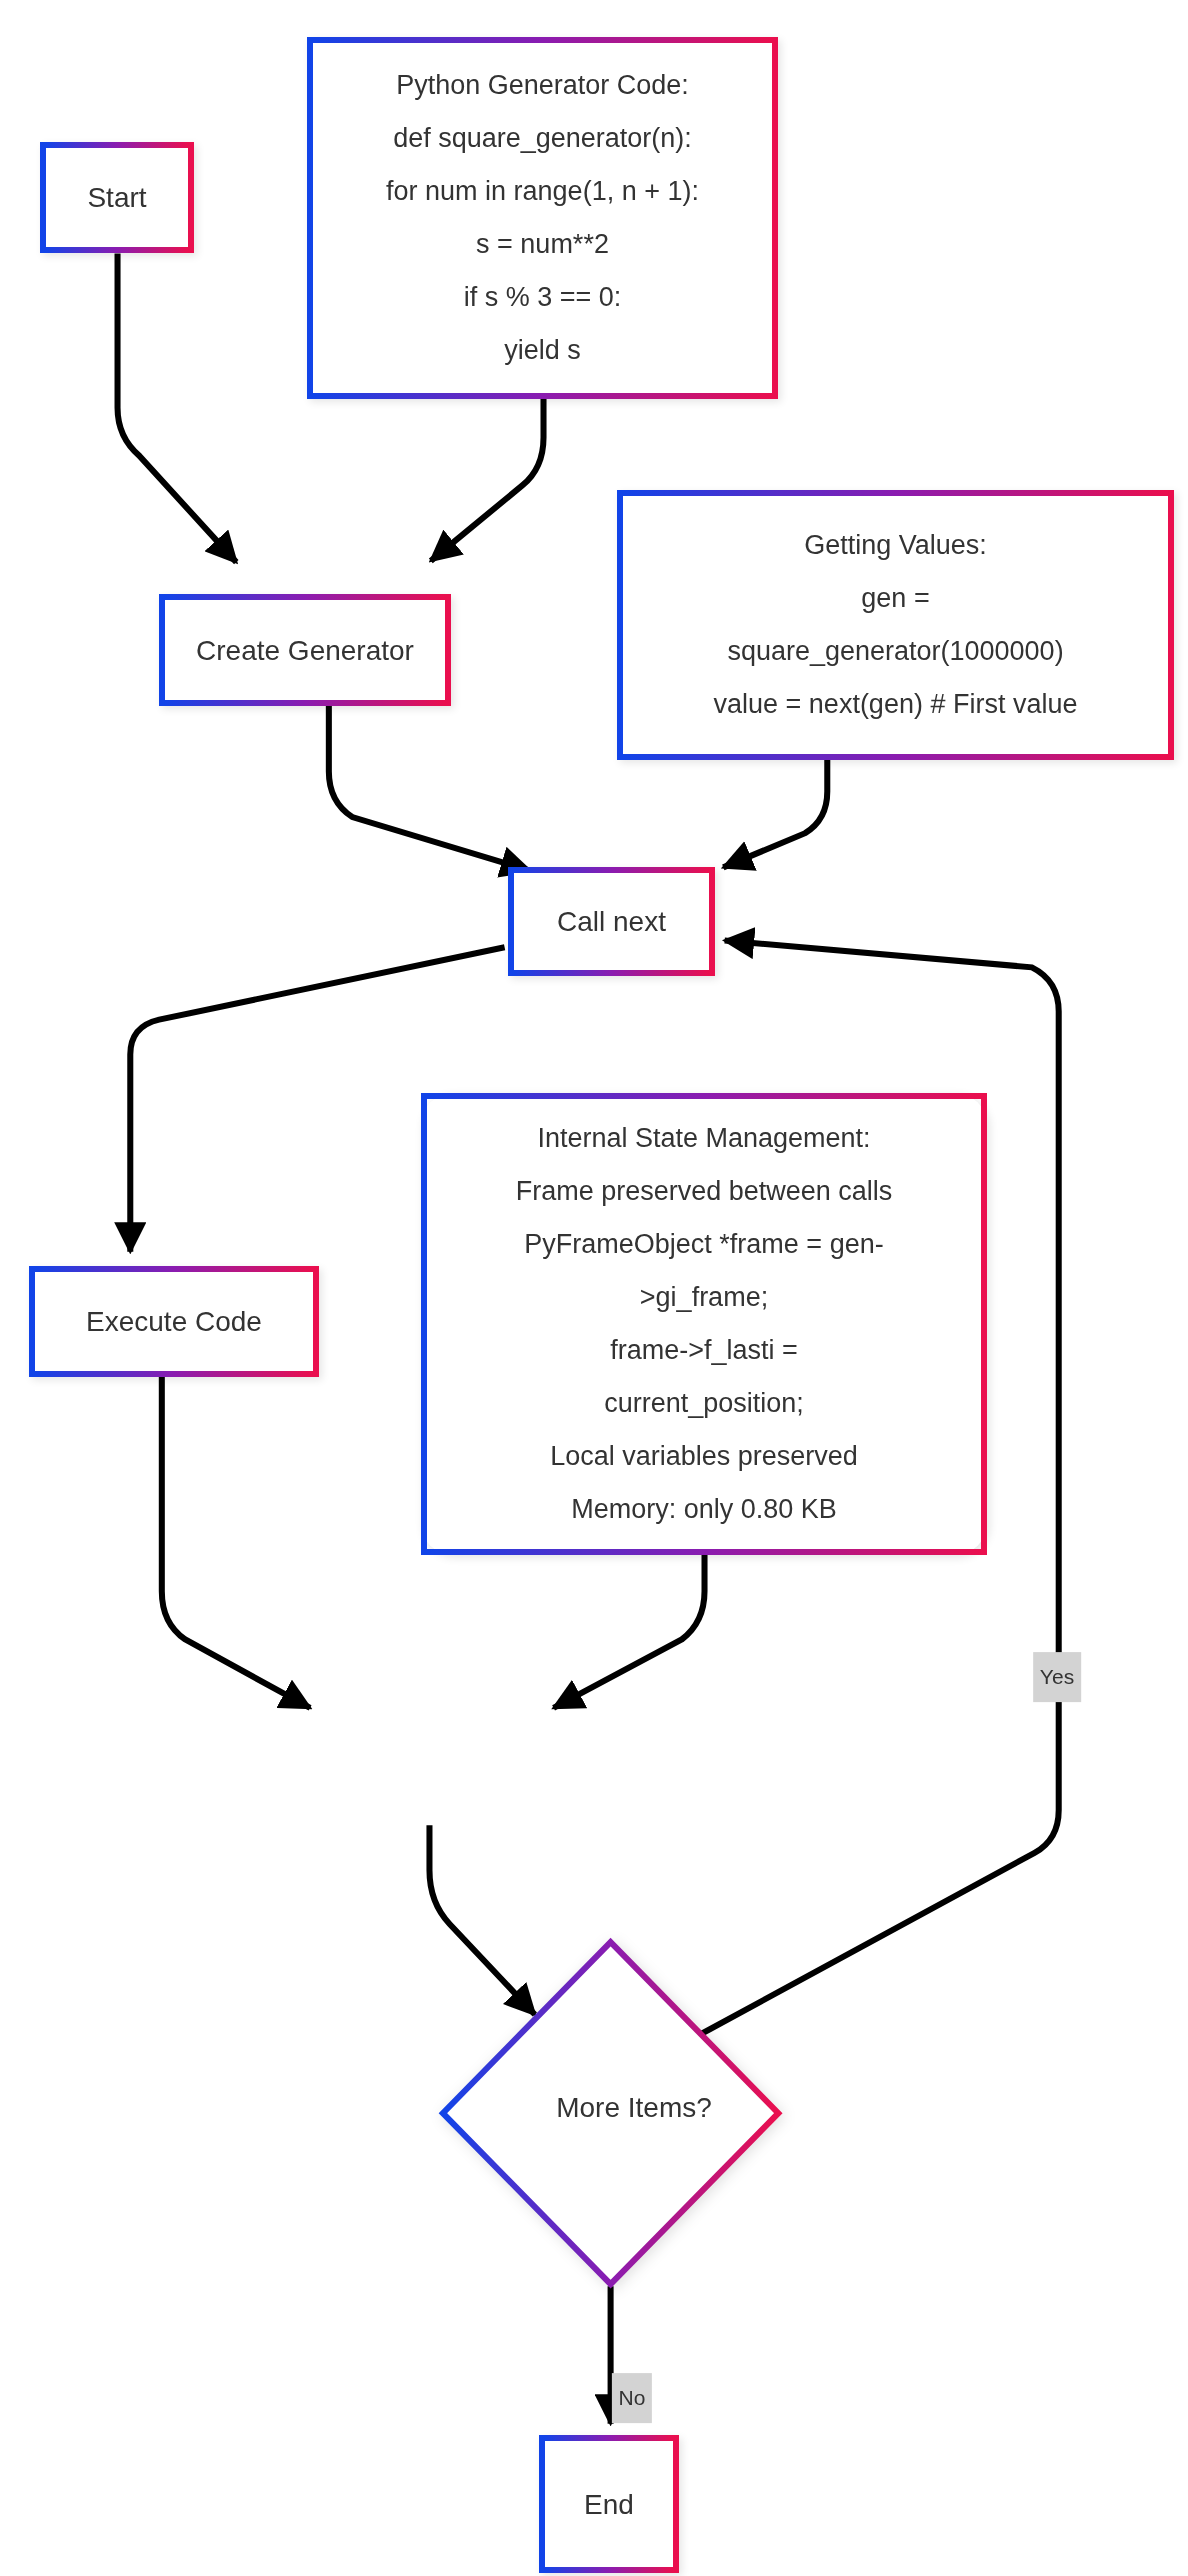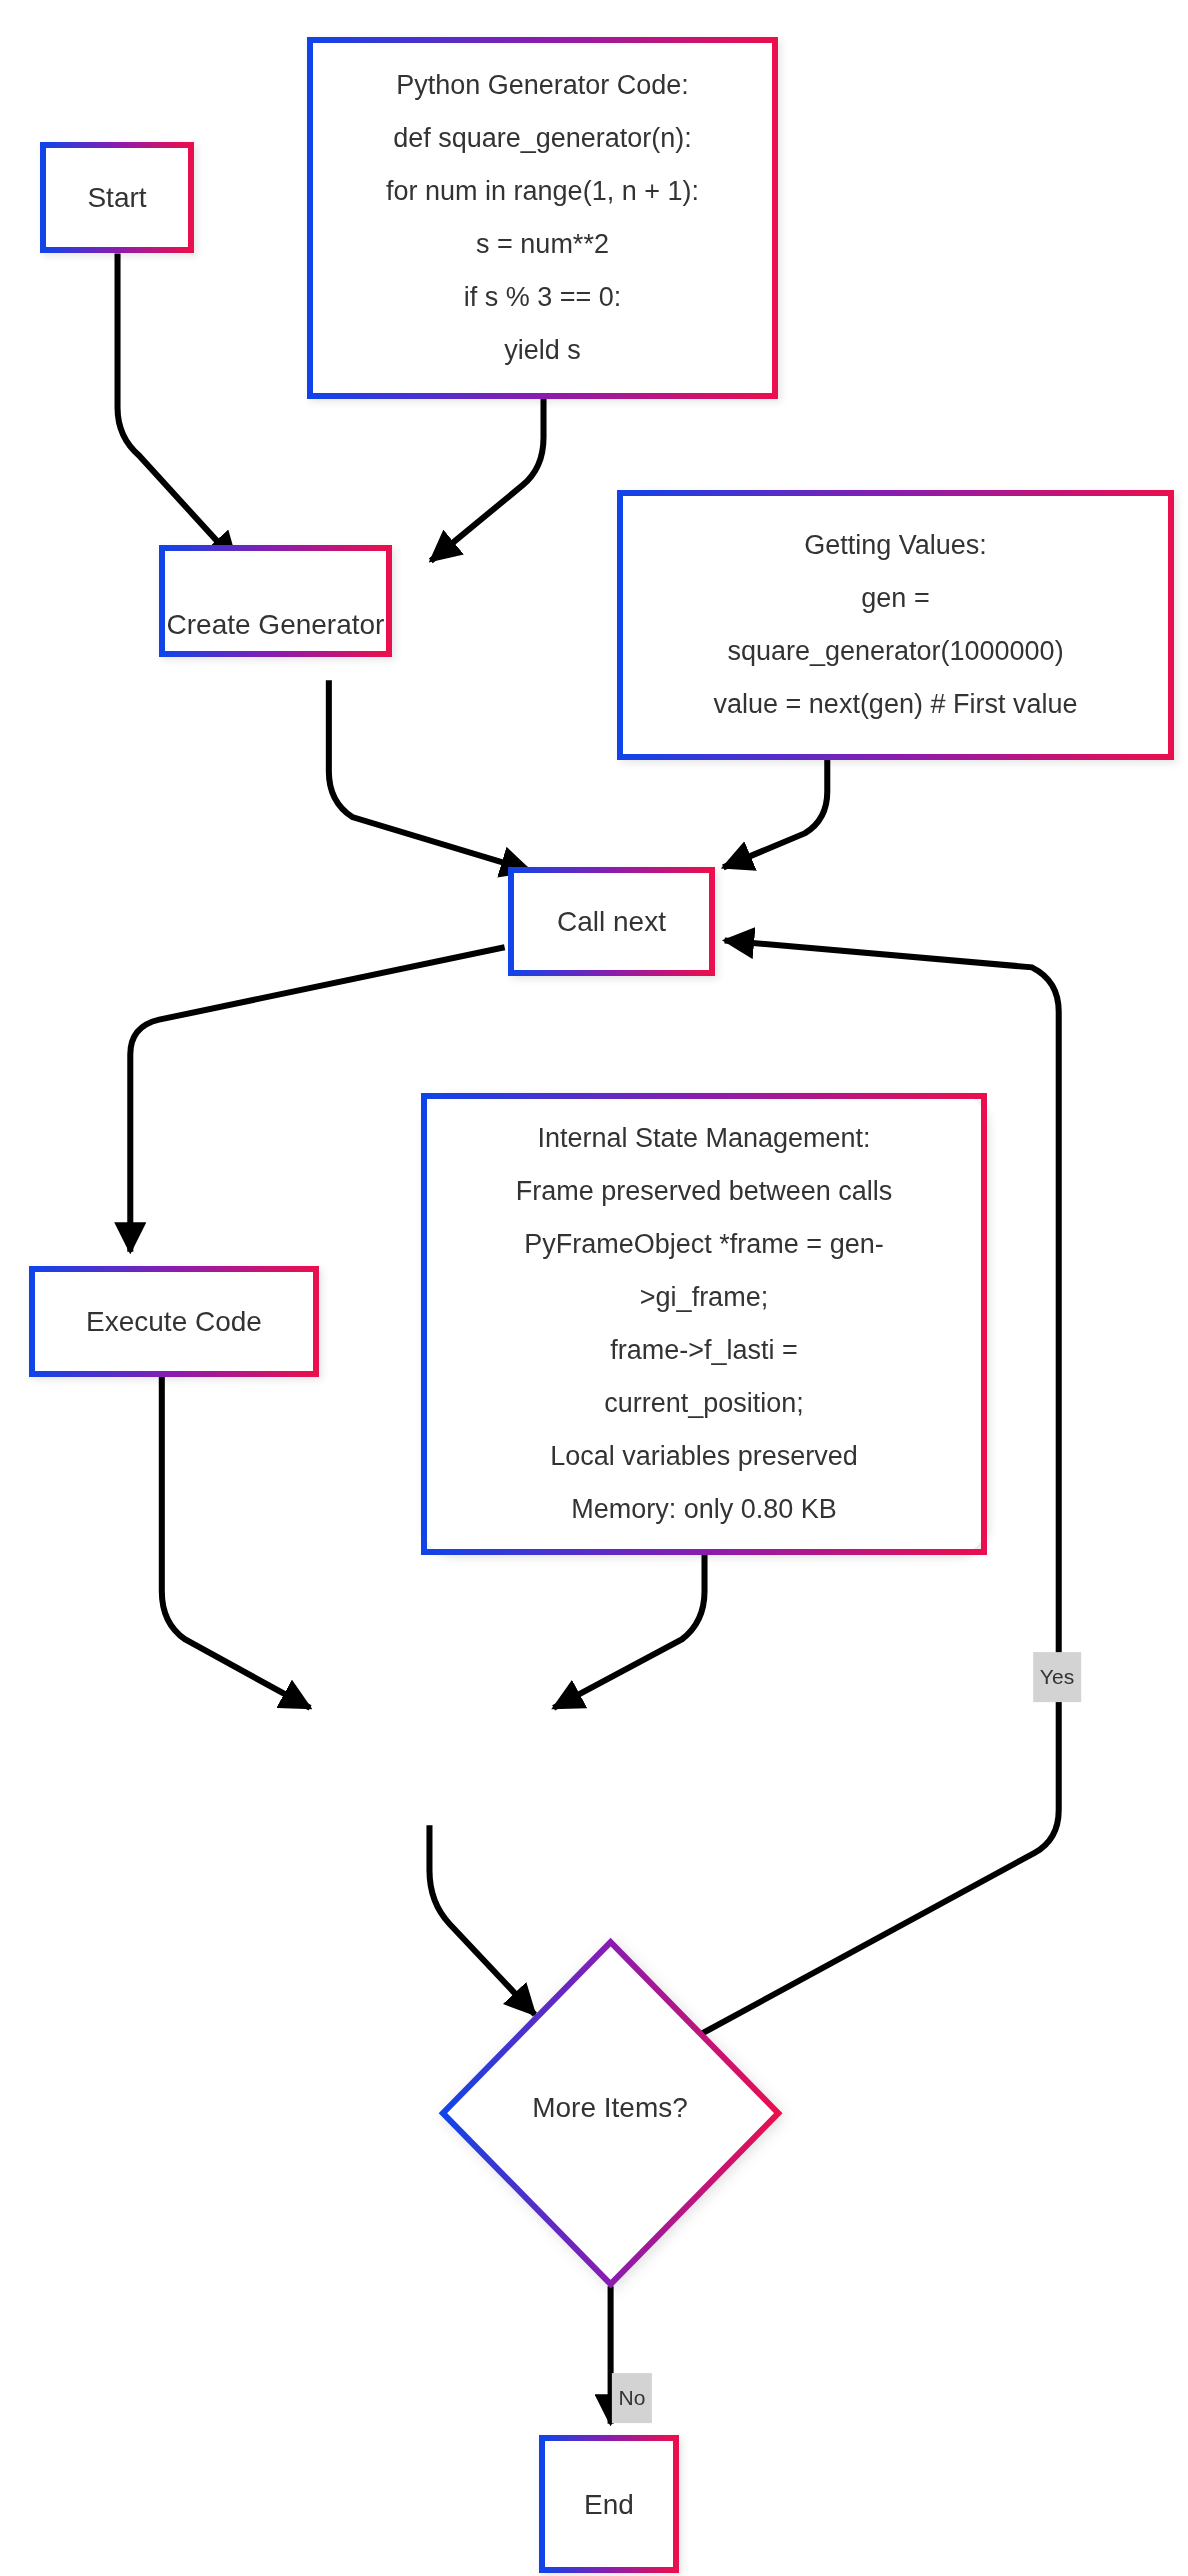--- a/index.html
+++ b/index.html
@@ -33,20 +33,21 @@
     box-shadow: 2.7px 2.7px 8px rgba(0,0,0,0.10);
   }
   .node .line { white-space: nowrap; }
   .code-node { font-size: 27px; }
   .diamond-label {
     position: absolute;
     transform: translate(-50%, -50%);
     font-size: 28px;
     white-space: nowrap;
     text-align: center;
+    margin-left: 24px;
   }
   .edge-label {
     position: absolute;
     transform: translate(-50%, -50%);
     background: #d3d3d3;
     font-size: 21px;
     line-height: 27px;
     padding: 11.4px 6.7px;
     white-space: nowrap;
     margin-top: 43px;
@@ -91,21 +92,21 @@
 
   <div class="node code-node" style="left:307px; top:19px; width:471px; height:362px;margin-top:18px;">
     <div class="line">Python Generator Code:</div>
     <div class="line">def square_generator(n):</div>
     <div class="line">for num in range(1, n + 1):</div>
     <div class="line">s = num**2</div>
     <div class="line">if s % 3 == 0:</div>
     <div class="line">yield s</div>
   </div>
 
-  <div class="node" style="left:159px; top:545px; width:233px; height:112px;justify-content:flex-end;">
+  <div class="node" style="left:159px; top:594px; width:292px; height:112px;">
     <div class="line">Create Generator</div>
   </div>
 
   <div class="node code-node" style="left:617px; top:490px; width:557px; height:270px;">
     <div class="line">Getting Values:</div>
     <div class="line">gen =</div>
     <div class="line">square_generator(1000000)</div>
     <div class="line">value = next(gen)  # First value</div>
   </div>
 

